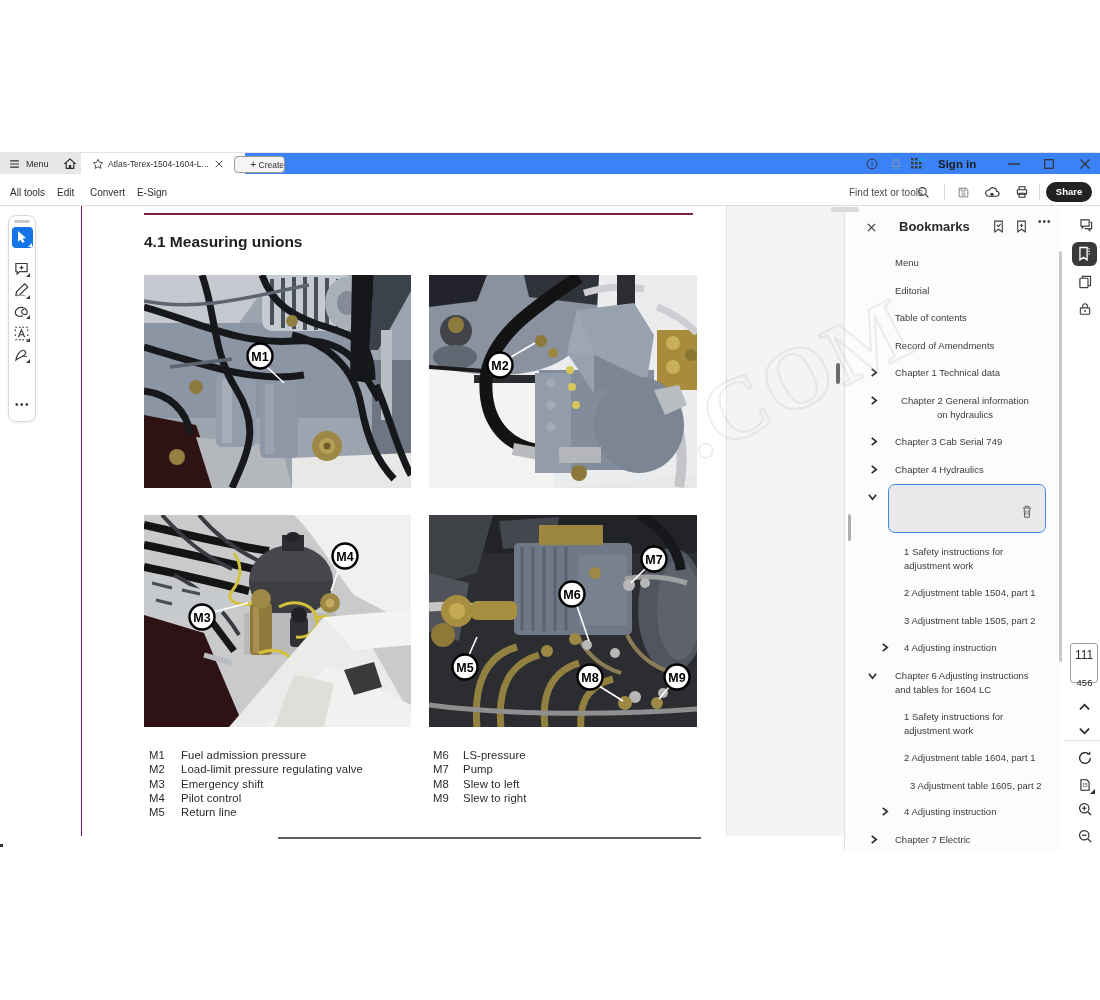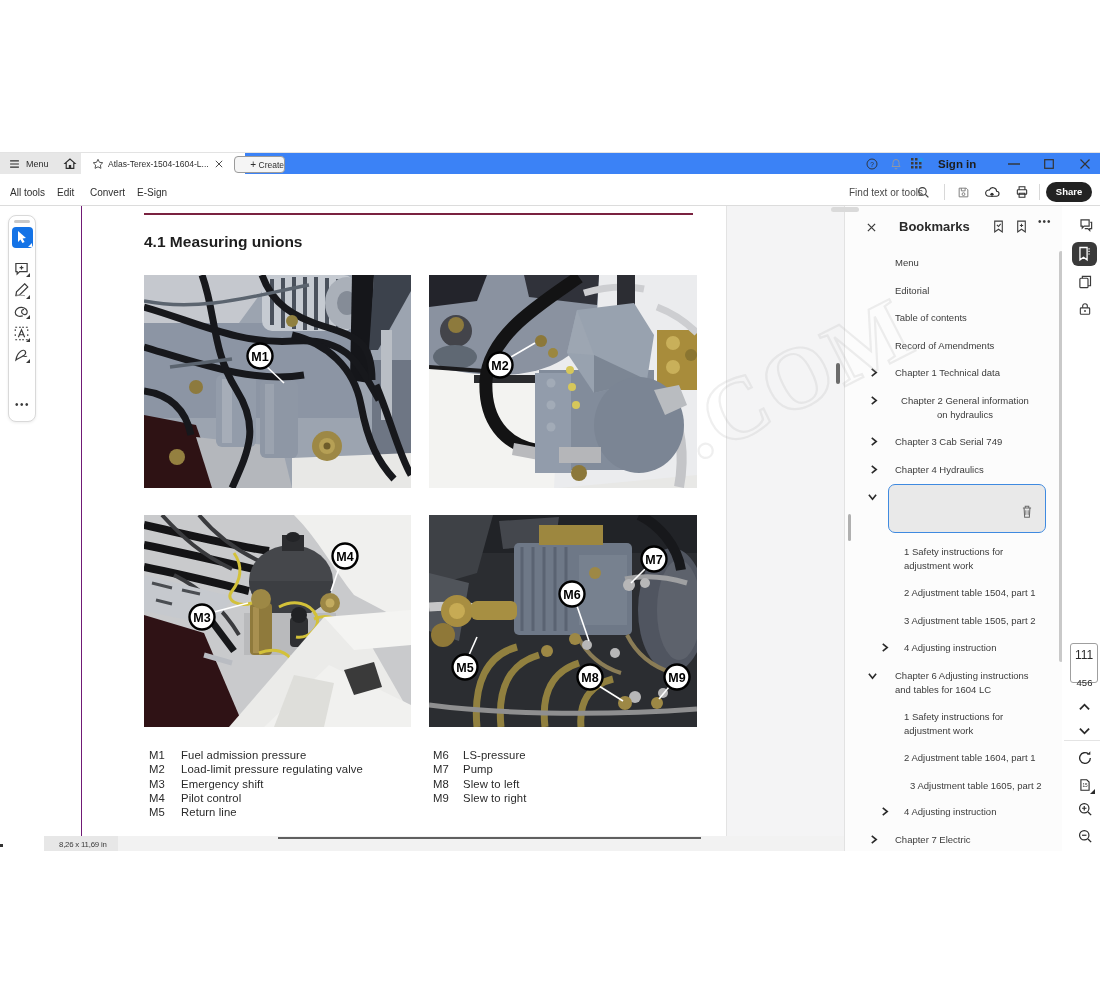--- a/index.html
+++ b/index.html
@@ -490,18 +490,14 @@
         <path d="M10 6.5v7M6.5 10h7" stroke="#2a2a2a" stroke-width="1.9"></path>
       </svg>
     <svg class="ic" style="left:16px;top:623px" width="15" height="15" viewBox="0 0 24 24">
         <circle cx="10" cy="10" r="7.5" fill="none" stroke="#2a2a2a" stroke-width="1.9"></circle>
         <path d="M16 16 21 21" stroke="#2a2a2a" stroke-width="2.2"></path>
         <path d="M6.5 10h7" stroke="#2a2a2a" stroke-width="1.9"></path>
       </svg>
   </div>
   <div class="abs" style="left:0;top:692px;width:3px;height:3px;background:#333;"></div>
   <div class="abs" style="left:831px;top:55px;width:28px;height:5px;background:#dadada;border-radius:3px;"></div>
-  <div id="statusbar">
-    <div class="abs" style="left:0;top:0;width:74px;height:15px;background:#e7e7e7;"></div>
-    <div class="abs" style="left:15px;top:3.5px;font-size:7.8px;letter-spacing:-0.2px;color:#3a3a3a;">8,26 x 11,69 in</div>
-  </div>
   <div class="abs" style="left:278px;top:685px;width:423px;height:2px;background:#606060;"></div>
 </div>
 
 </body></html>

